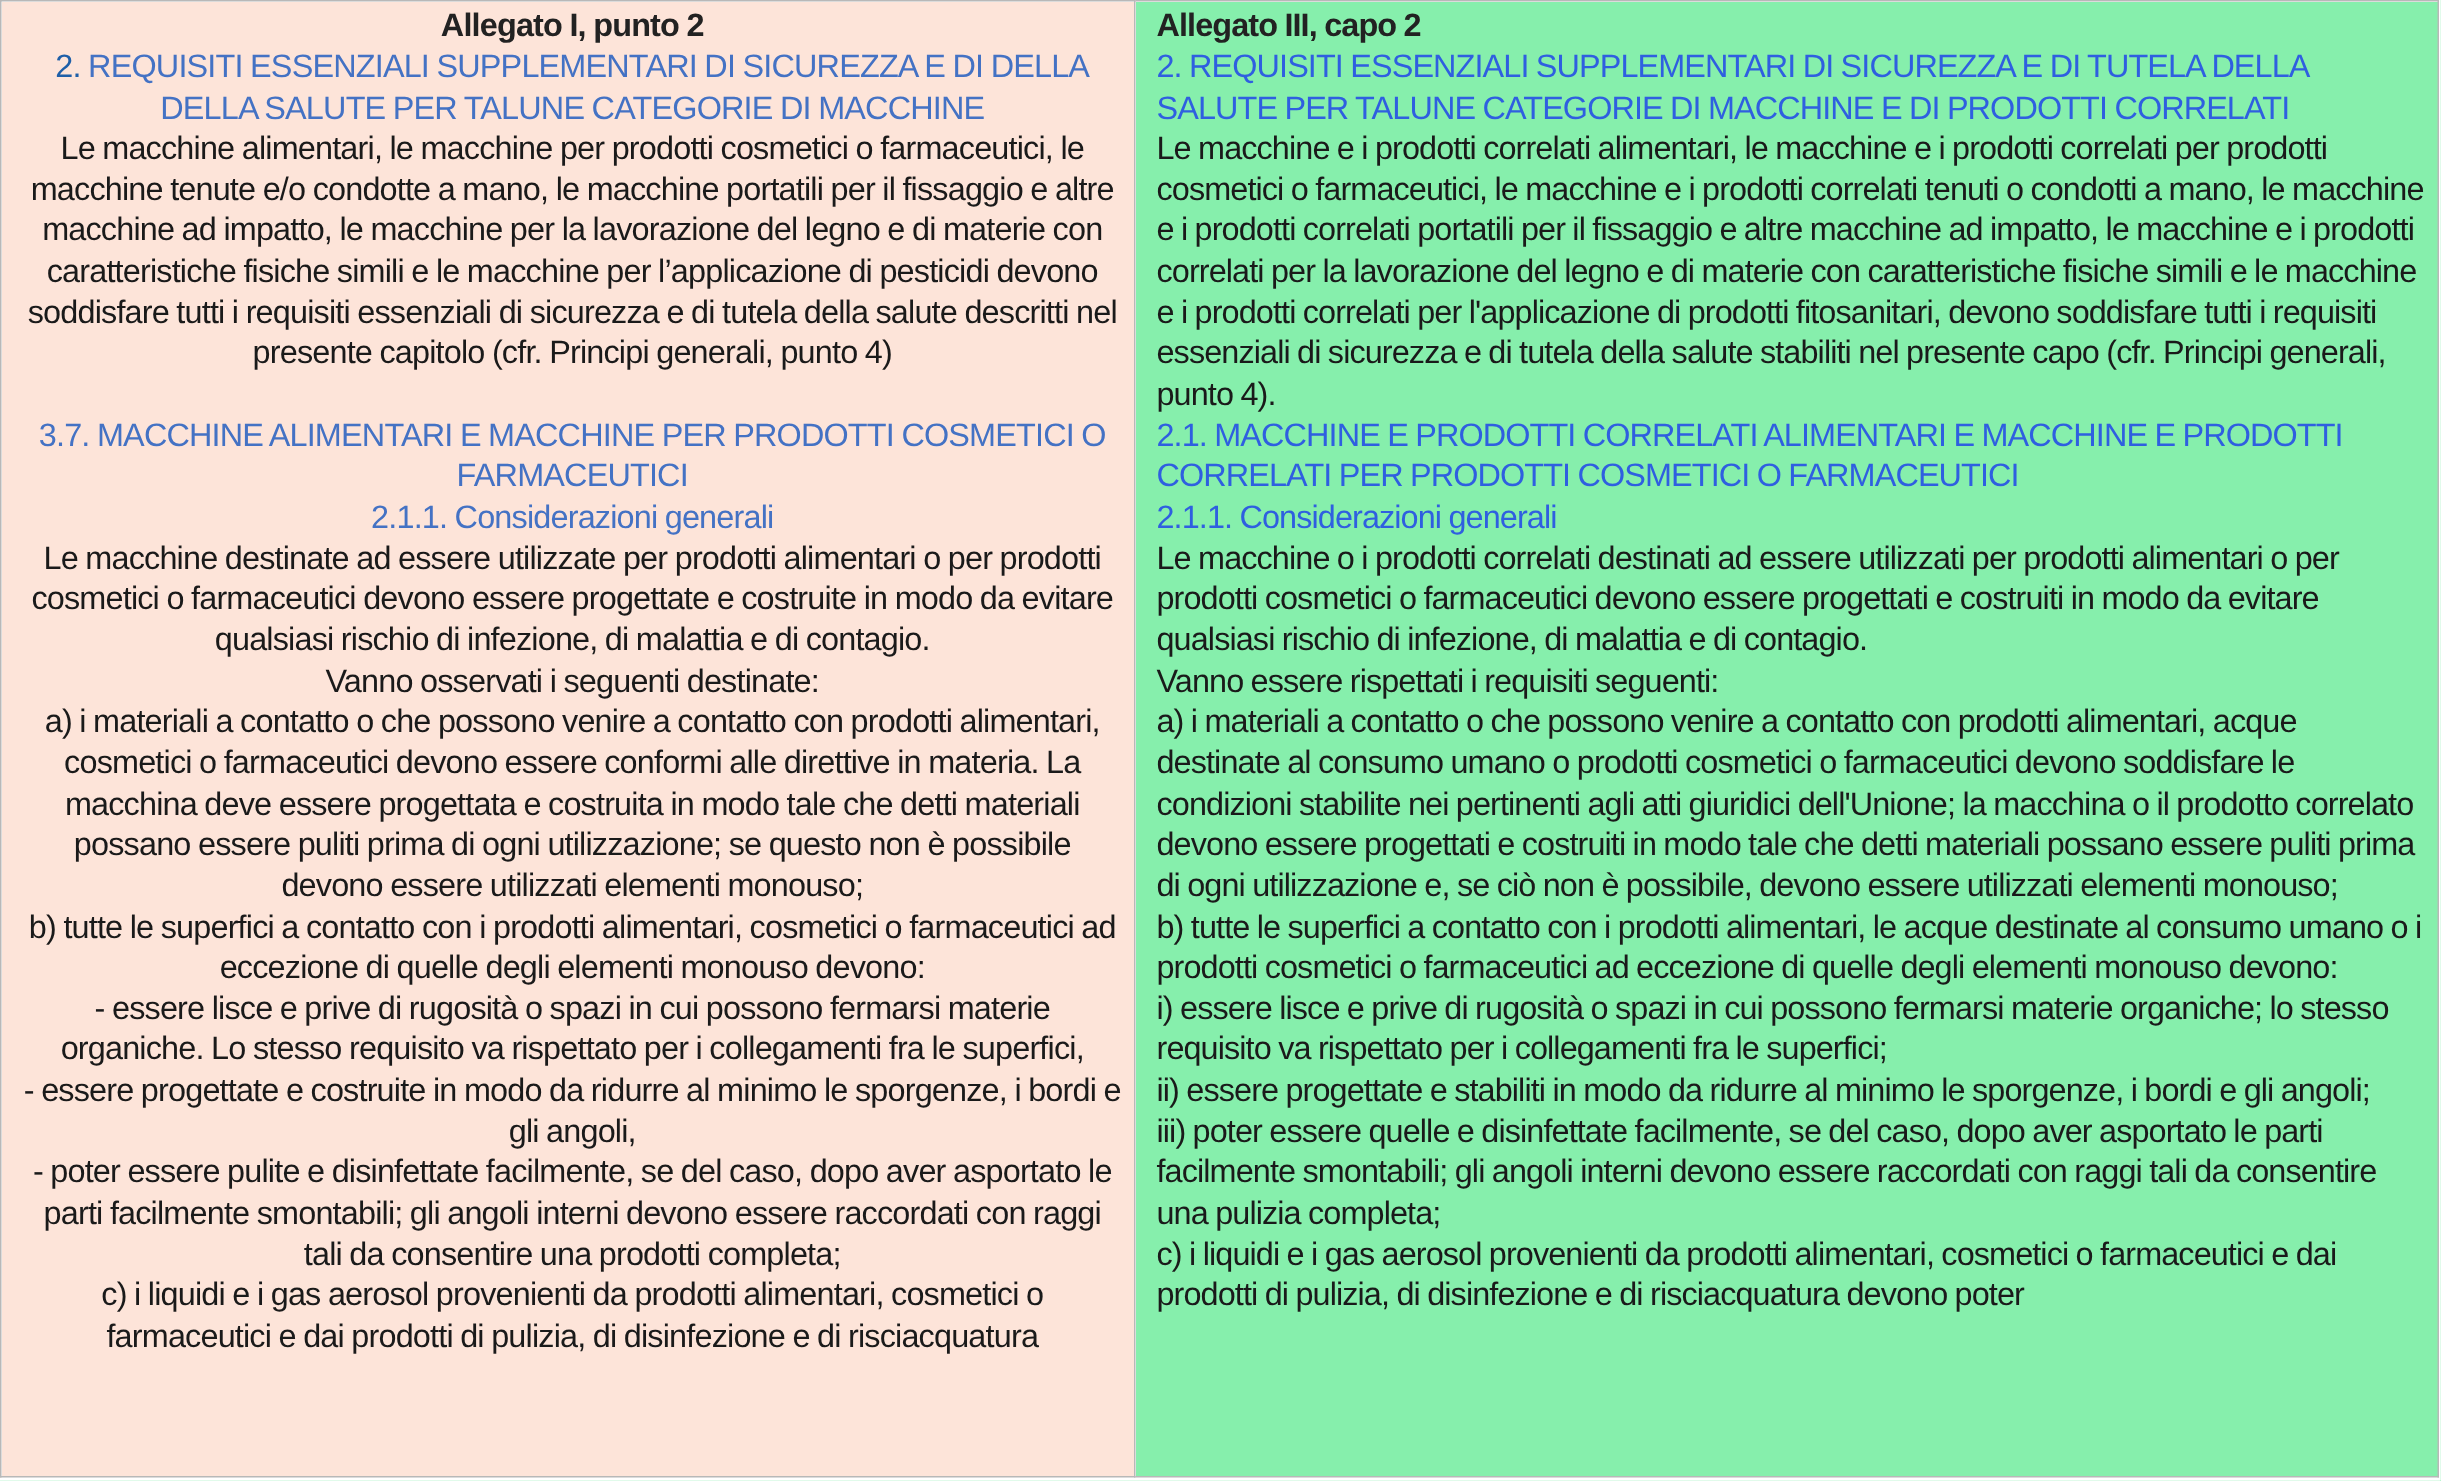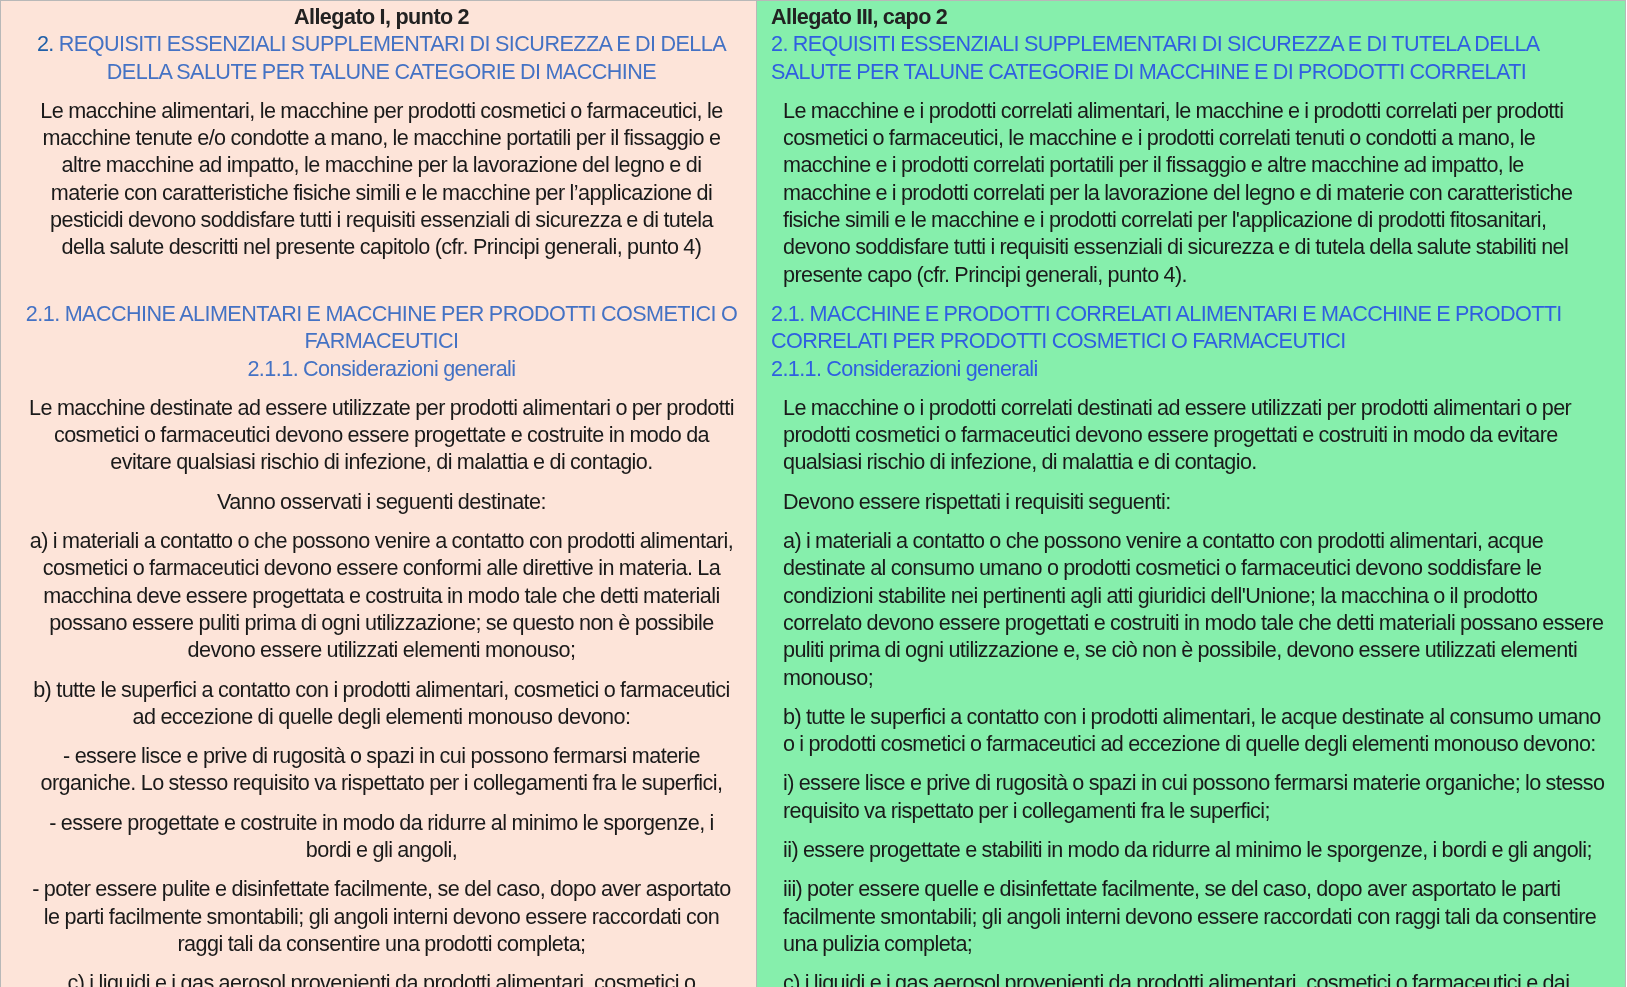--- a/index.html
+++ b/index.html
@@ -55,59 +55,59 @@
     .heading-left {
       color: #4472c4;
     }
     .heading-right {
       color: #2f5fe0;
     }
     .heading-num-left {
       color: #1f5fa8;
     }
     .para {
-      margin: 12px;
+      margin: 0;
     }
     .spacer {
       height: 27.3px;
     }
   </style>
 </head>
 <body>
 
 <table class="compare-table">
   <tbody>
       <tr>
     <td class="col-left">
       <div class="cell-inner">
         <div class="title">Allegato I, punto 2</div>
         <div class="heading-left"><span class="heading-num-left">2.</span><span> REQUISITI ESSENZIALI SUPPLEMENTARI DI SICUREZZA E DI DELLA DELLA SALUTE PER TALUNE CATEGORIE DI MACCHINE</span></div>
         <p class="para">Le macchine alimentari, le macchine per prodotti cosmetici o farmaceutici, le macchine tenute e/o condotte a mano, le macchine portatili per il fissaggio e altre macchine ad impatto, le macchine per la lavorazione del legno e di materie con caratteristiche fisiche simili e le macchine per l’applicazione di pesticidi devono soddisfare tutti i requisiti essenziali di sicurezza e di tutela della salute descritti nel presente capitolo (cfr. Principi generali, punto 4)</p>
         <div class="spacer"></div>
-        <div class="heading-left">2.1. MACCHINE ALIMENTARI E MACCHINE PER PRODOTTI COSMETICI O FARMACEUTICI</div>
+        <div class="heading-left">3.7. MACCHINE ALIMENTARI E MACCHINE PER PRODOTTI COSMETICI O FARMACEUTICI</div>
         <div class="heading-left">2.1.1. Considerazioni generali</div>
         <p class="para">Le macchine destinate ad essere utilizzate per prodotti alimentari o per prodotti cosmetici o farmaceutici devono essere progettate e costruite in modo da evitare qualsiasi rischio di infezione, di malattia e di contagio.</p>
         <p class="para">Vanno osservati i seguenti destinate:</p>
         <p class="para">a) i materiali a contatto o che possono venire a contatto con prodotti alimentari, cosmetici o farmaceutici devono essere conformi alle direttive in materia. La macchina deve essere progettata e costruita in modo tale che detti materiali possano essere puliti prima di ogni utilizzazione; se questo non è possibile devono essere utilizzati elementi monouso;</p>
         <p class="para">b) tutte le superfici a contatto con i prodotti alimentari, cosmetici o farmaceutici ad eccezione di quelle degli elementi monouso devono:</p>
         <p class="para">- essere lisce e prive di rugosità o spazi in cui possono fermarsi materie organiche. Lo stesso requisito va rispettato per i collegamenti fra le superfici,</p>
         <p class="para">- essere progettate e costruite in modo da ridurre al minimo le sporgenze, i bordi e gli angoli,</p>
         <p class="para">- poter essere pulite e disinfettate facilmente, se del caso, dopo aver asportato le parti facilmente smontabili; gli angoli interni devono essere raccordati con raggi tali da consentire una prodotti completa;</p>
         <p class="para">c) i liquidi e i gas aerosol provenienti da prodotti alimentari, cosmetici o farmaceutici e dai prodotti di pulizia, di disinfezione e di risciacquatura</p>
       </div>
     </td>
     <td class="col-right">
       <div class="cell-inner">
         <div class="title">Allegato III, capo 2</div>
         <div class="heading-right">2. REQUISITI ESSENZIALI SUPPLEMENTARI DI SICUREZZA E DI TUTELA DELLA SALUTE PER TALUNE CATEGORIE DI MACCHINE E DI PRODOTTI CORRELATI</div>
         <p class="para">Le macchine e i prodotti correlati alimentari, le macchine e i prodotti correlati per prodotti cosmetici o farmaceutici, le macchine e i prodotti correlati tenuti o condotti a mano, le macchine e i prodotti correlati portatili per il fissaggio e altre macchine ad impatto, le macchine e i prodotti correlati per la lavorazione del legno e di materie con caratteristiche fisiche simili e le macchine e i prodotti correlati per l'applicazione di prodotti fitosanitari, devono soddisfare tutti i requisiti essenziali di sicurezza e di tutela della salute stabiliti nel presente capo (cfr. Principi generali, punto 4).</p>
         <div class="heading-right">2.1. MACCHINE E PRODOTTI CORRELATI ALIMENTARI E MACCHINE E PRODOTTI CORRELATI PER PRODOTTI COSMETICI O FARMACEUTICI</div>
         <div class="heading-right">2.1.1. Considerazioni generali</div>
         <p class="para">Le macchine o i prodotti correlati destinati ad essere utilizzati per prodotti alimentari o per prodotti cosmetici o farmaceutici devono essere progettati e costruiti in modo da evitare qualsiasi rischio di infezione, di malattia e di contagio.</p>
-        <p class="para">Devono essere rispettati i requisiti seguenti:</p>
+        <p class="para">Vanno essere rispettati i requisiti seguenti:</p>
         <p class="para">a) i materiali a contatto o che possono venire a contatto con prodotti alimentari, acque destinate al consumo umano o prodotti cosmetici o farmaceutici devono soddisfare le condizioni stabilite nei pertinenti agli atti giuridici dell'Unione; la macchina o il prodotto correlato devono essere progettati e costruiti in modo tale che detti materiali possano essere puliti prima di ogni utilizzazione e, se ciò non è possibile, devono essere utilizzati elementi monouso;</p>
         <p class="para">b) tutte le superfici a contatto con i prodotti alimentari, le acque destinate al consumo umano o i prodotti cosmetici o farmaceutici ad eccezione di quelle degli elementi monouso devono:</p>
         <p class="para">i) essere lisce e prive di rugosità o spazi in cui possono fermarsi materie organiche; lo stesso requisito va rispettato per i collegamenti fra le superfici;</p>
         <p class="para">ii) essere progettate e stabiliti in modo da ridurre al minimo le sporgenze, i bordi e gli angoli;</p>
         <p class="para">iii) poter essere quelle e disinfettate facilmente, se del caso, dopo aver asportato le parti facilmente smontabili; gli angoli interni devono essere raccordati con raggi tali da consentire una pulizia completa;</p>
         <p class="para">c) i liquidi e i gas aerosol provenienti da prodotti alimentari, cosmetici o farmaceutici e dai prodotti di pulizia, di disinfezione e di risciacquatura devono poter</p>
       </div>
     </td>
   </tr>
 </tbody>

